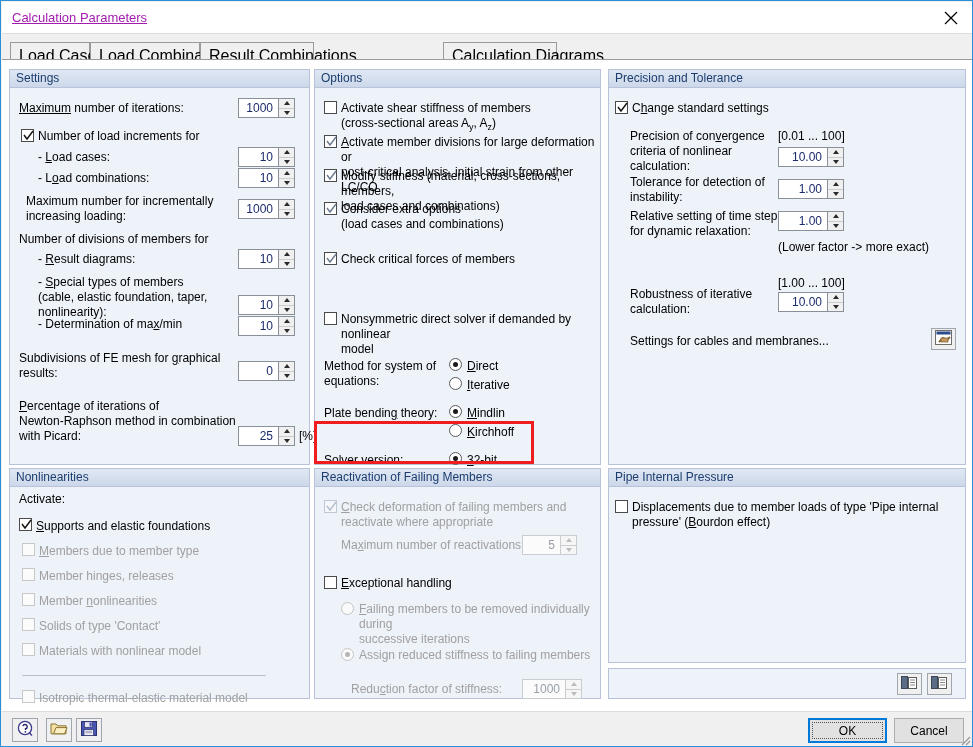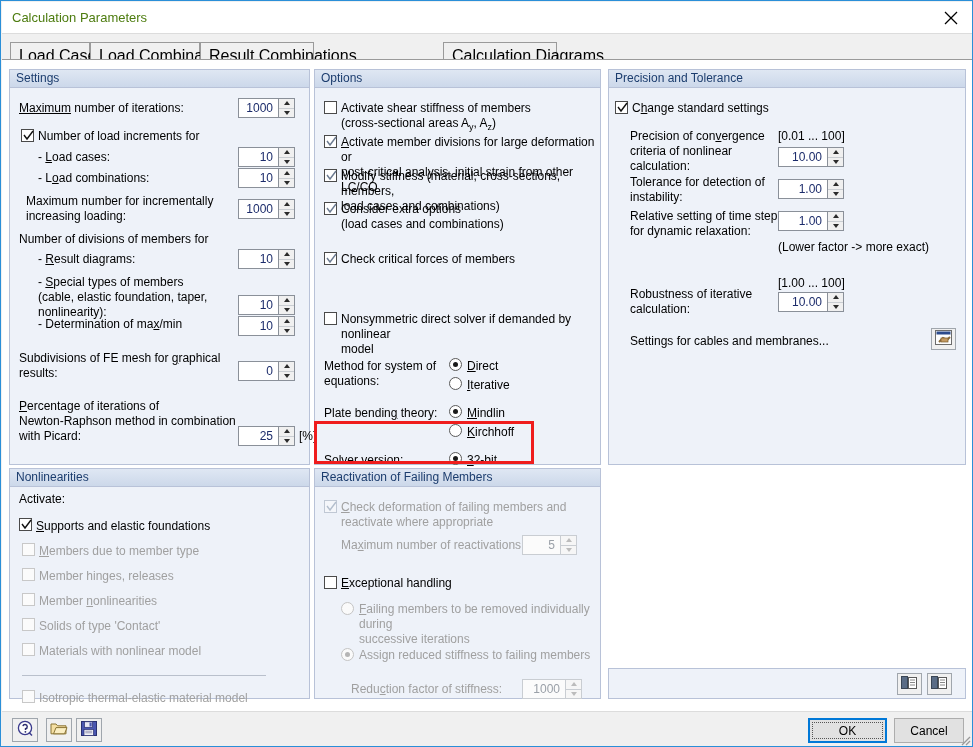--- a/index.html
+++ b/index.html
@@ -21,22 +21,23 @@
   }
   
   #titlebar {
     position: absolute; left: 1px; top: 1px;
     width: 971px; height: 32px;
     background: #ffffff;
     border-bottom: 1px solid #dcdcdc;
   }
   #title-text {
     position: absolute; left: 10px; top: 8px;
-    font-size: 13px; color: #4d7c0f;
+    font-size: 13px; color: #a21caf;
     white-space: nowrap;
+    text-decoration: underline;
   }
   #close-btn {
     position: absolute; right: 0px; top: 0px;
     width: 45px; height: 31px;
     display: flex; align-items: center; justify-content: center;
     cursor: default;
   }
   #close-btn svg { display: block; }
 
   
@@ -646,20 +647,27 @@
               </div>
               <div class="ar">
                 <i class="tri-dn"></i>
               </div>
             </div>
         </div>
 
       </div>
     </div>
 
+    <div class="group" style="left:606px; top:408px; width:358px; height:195px;">
+      <div class="group-title">Pipe Internal Pressure</div>
+      <div class="group-body">
+        <div class="cb" style="left:6px; top:12px;"></div>
+        <div class="lbl" style="left:23px; top:12px; width:320px;">Displacements due to member loads of type 'Pipe internal<br>pressure' (<span class="u">B</span>ourdon effect)</div>
+      </div>
+    </div>
 
     <div class="group" style="left:606px; top:608px; width:358px; height:31px;">
       <div class="iconbtn" style="left:288px; top:4px; width:25px; height:22px;">
         <span>
           <svg width="17" height="15" viewBox="0 0 17 15">
             <rect x="0.5" y="1.5" width="6" height="12" fill="#5a6c86" stroke="#3a4656"></rect>
             <rect x="7.5" y="2.5" width="8" height="11" fill="#fff" stroke="#5a5a5a"></rect>
             <line x1="9" y1="5" x2="14" y2="5" stroke="#888"></line>
             <line x1="9" y1="7.5" x2="14" y2="7.5" stroke="#888"></line>
             <line x1="9" y1="10" x2="14" y2="10" stroke="#888"></line>

